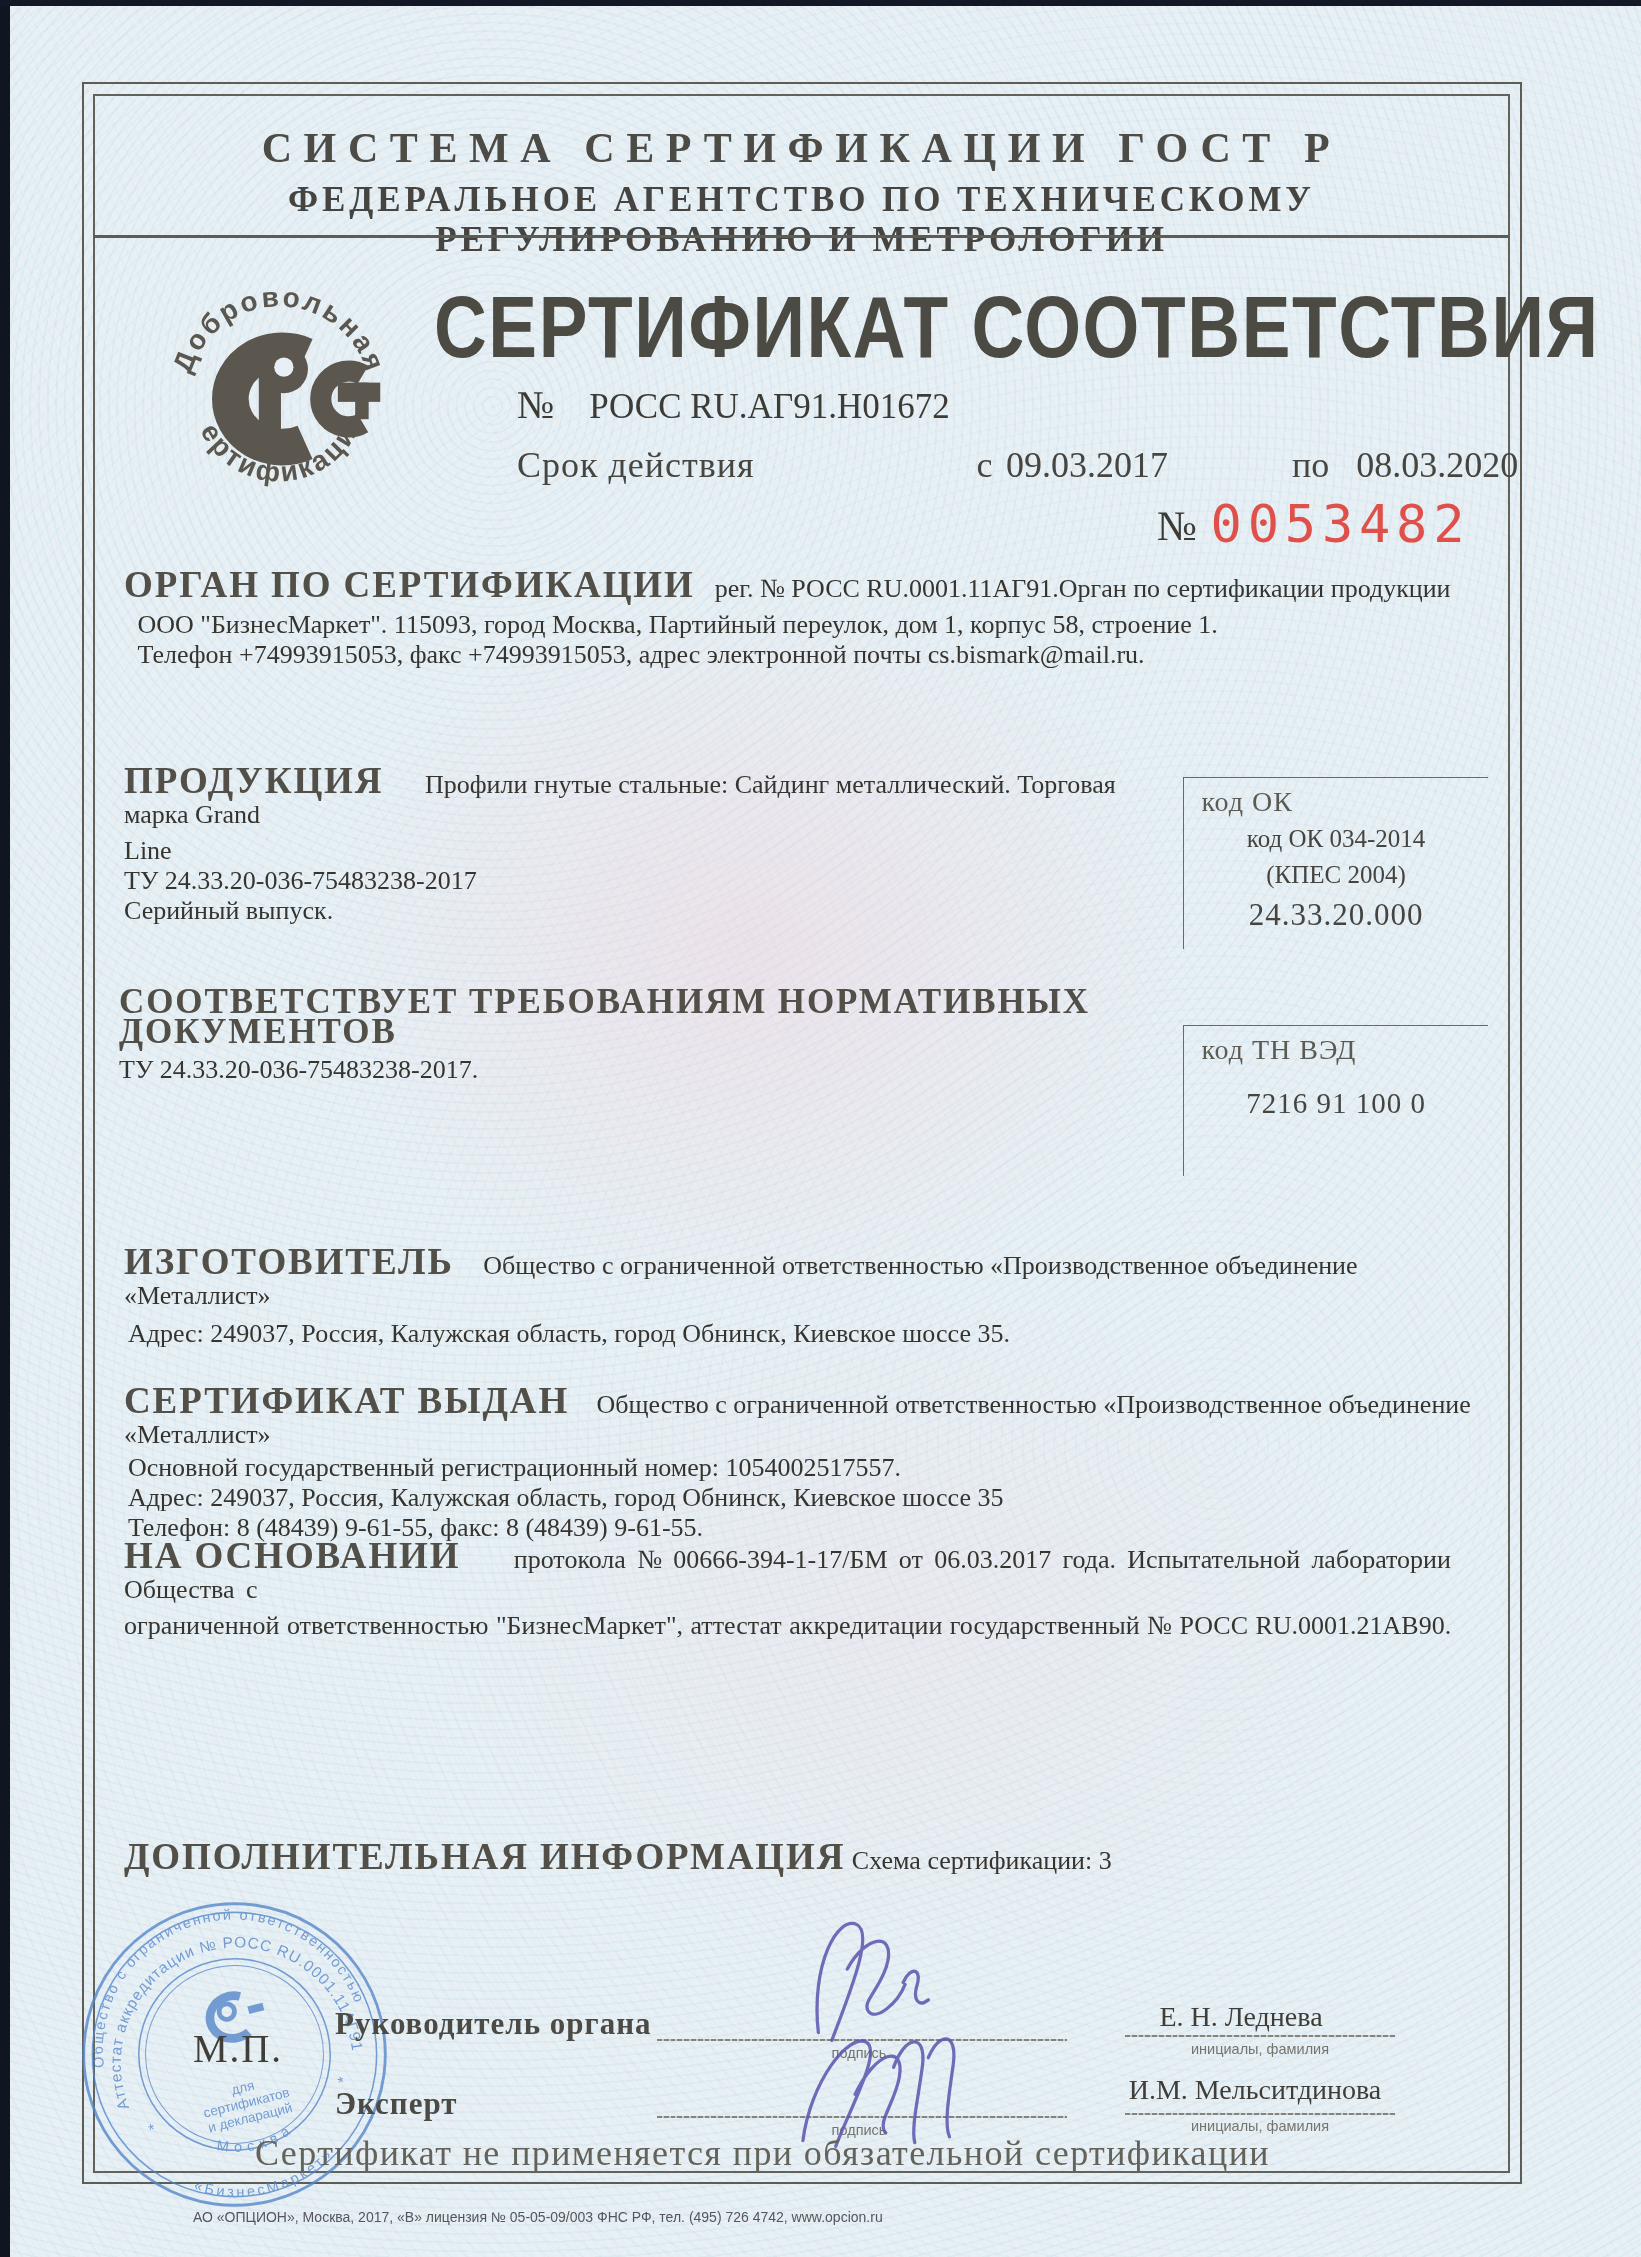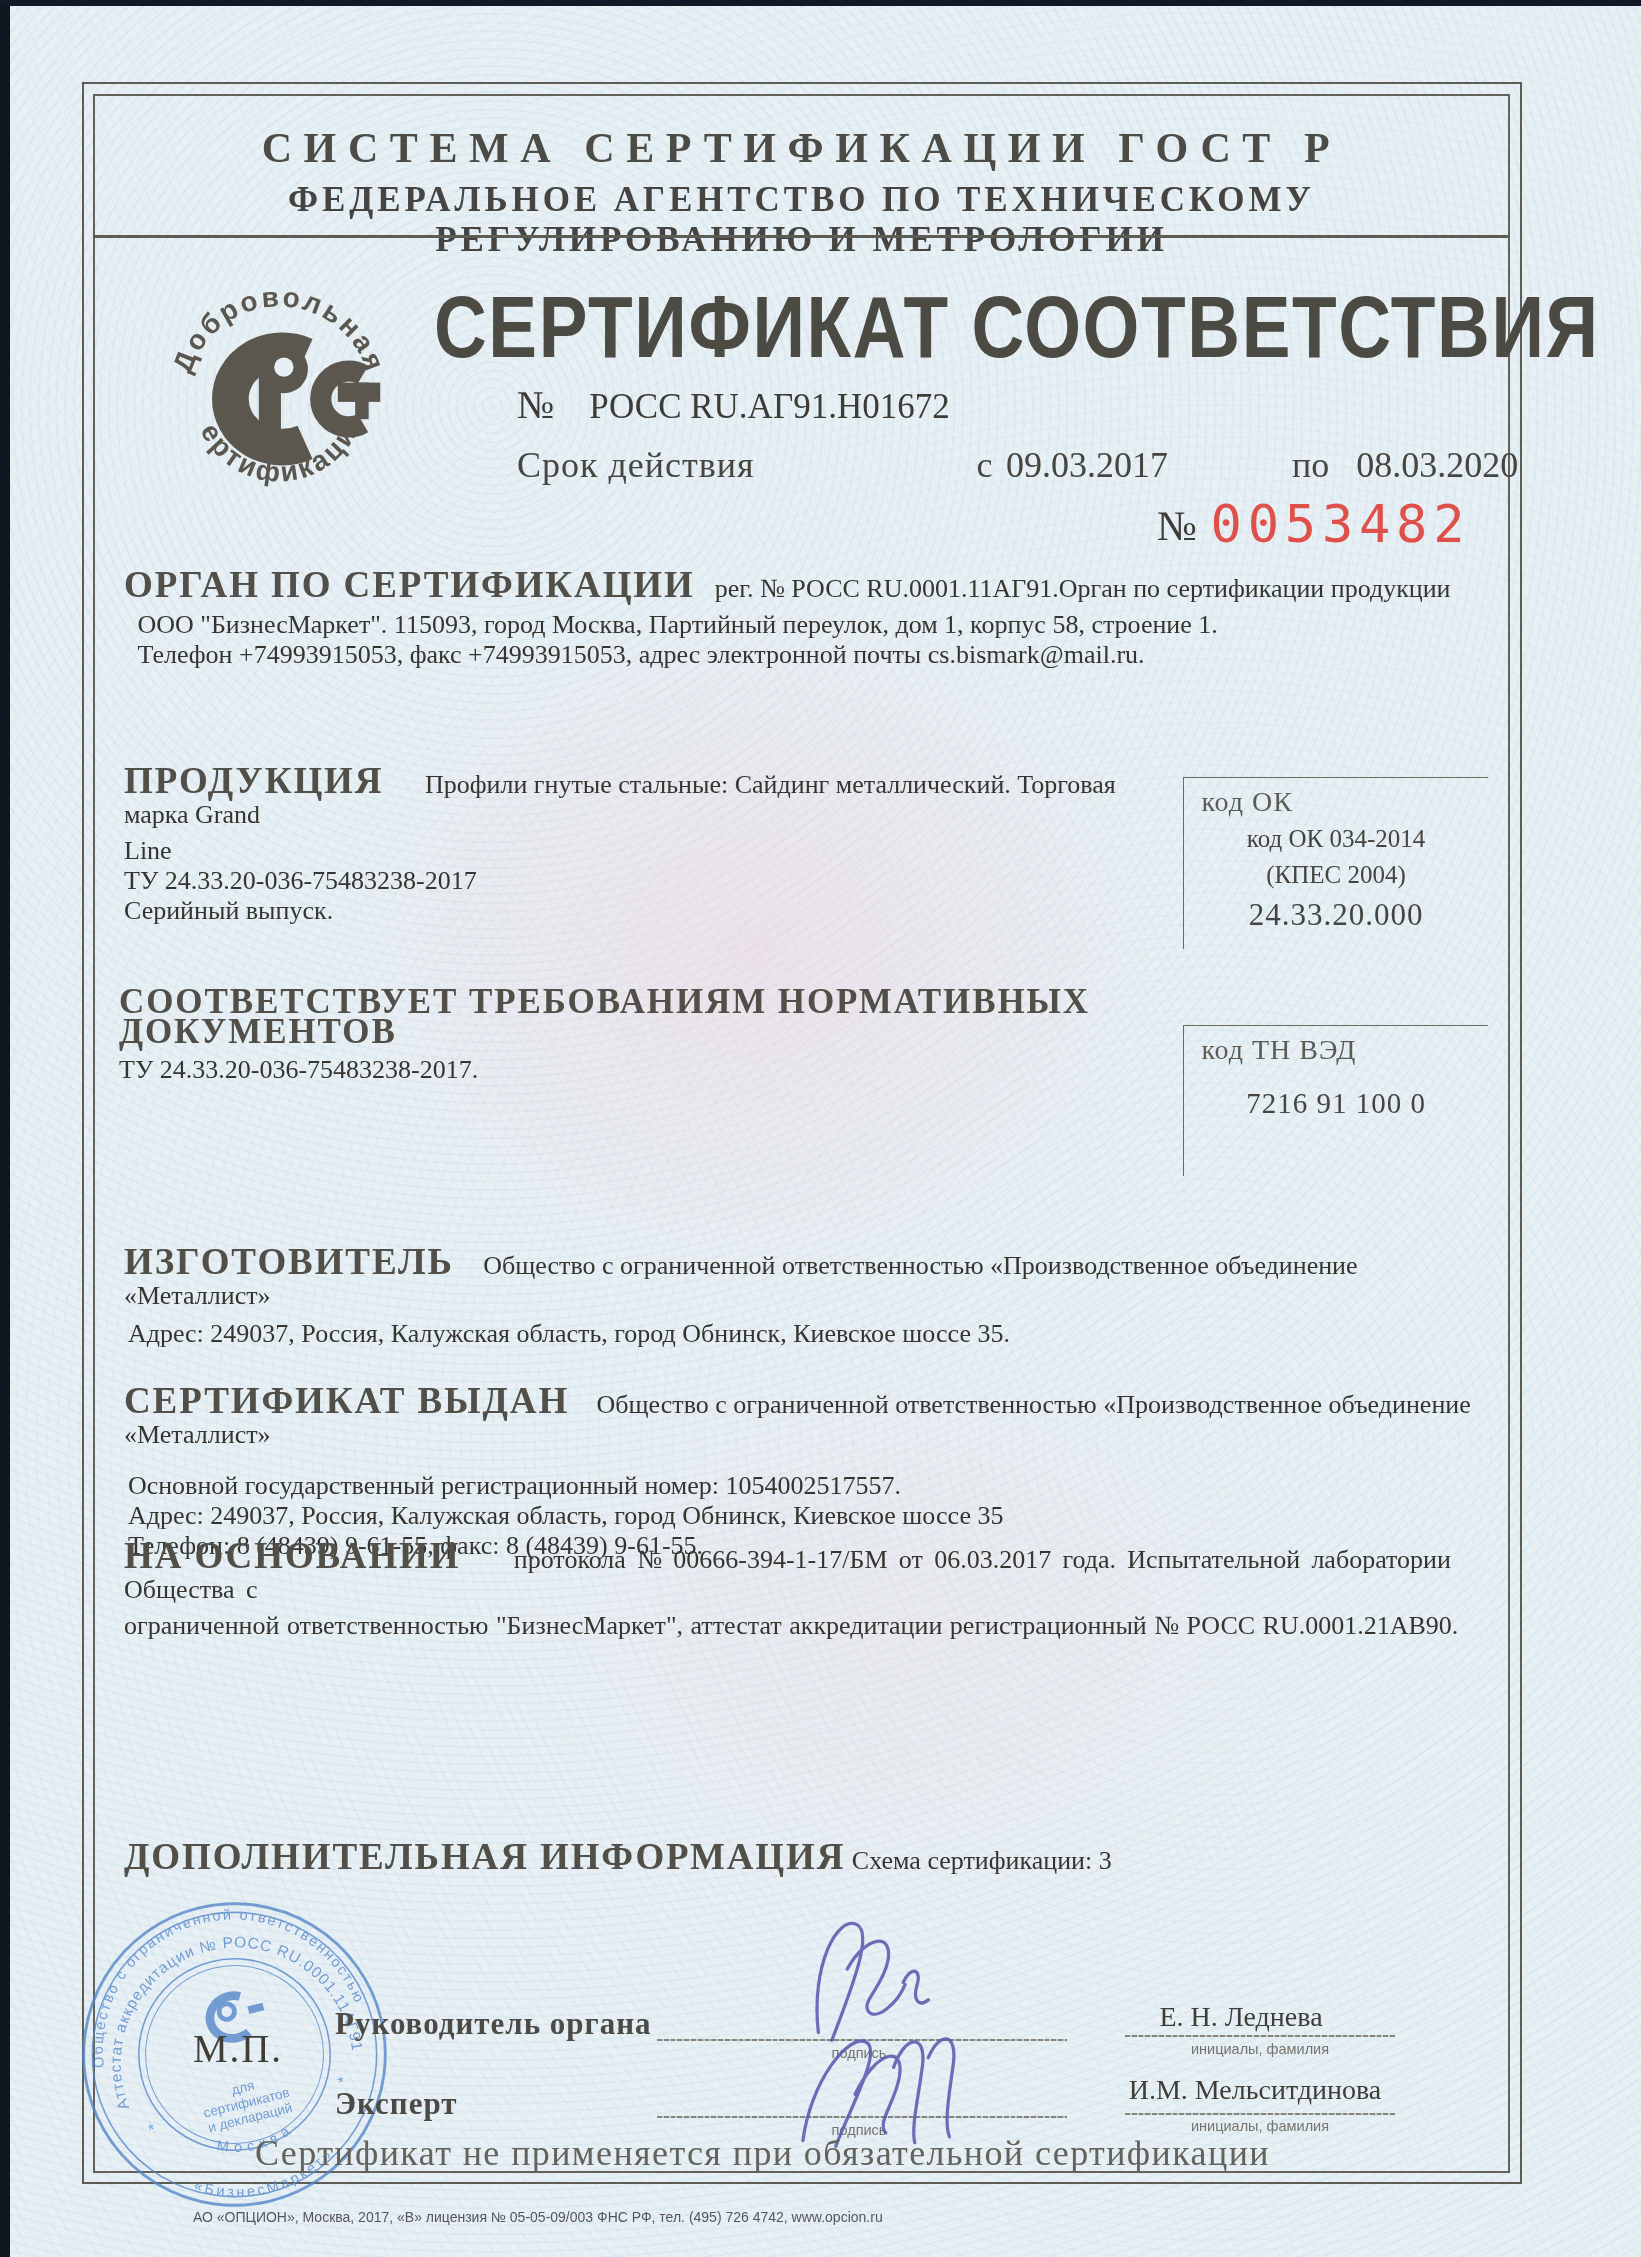--- a/index.html
+++ b/index.html
@@ -141,29 +141,29 @@
 
   <div class="abs sec" style="left:124px; top:1247px; width:1352px;">
     <div><span class="h">ИЗГОТОВИТЕЛЬ</span>
       <span style="margin-left:23px;">Общество с ограниченной ответственностью «Производственное объединение «Металлист»</span></div>
     <p style="margin-top:7.7px; padding-left:3.9px;">Адрес: 249037, Россия, Калужская область, город Обнинск, Киевское шоссе 35.</p>
   </div>
 
   <div class="abs sec" style="left:124px; top:1386px; width:1361px;">
     <div><span class="h">СЕРТИФИКАТ ВЫДАН</span>
       <span style="margin-left:21px;">Общество с ограниченной ответственностью «Производственное объединение «Металлист»</span></div>
-    <p style="margin-top:21px; padding-left:3.9px;">Основной государственный регистрационный номер: 1054002517557.</p>
+    <p style="margin-top:3px; padding-left:3.9px;">Основной государственный регистрационный номер: 1054002517557.</p>
     <p style="padding-left:3.9px;">Адрес: 249037, Россия, Калужская область, город Обнинск, Киевское шоссе 35</p>
     <p style="padding-left:3.9px;">Телефон: 8 (48439) 9-61-55, факс: 8 (48439) 9-61-55.</p>
   </div>
 
   <div class="abs sec" style="left:124px; top:1541px; width:1383px; word-spacing:4.8px;">
     <div><span class="h" style="word-spacing:0;">НА ОСНОВАНИИ</span>
       <span style="margin-left:42px;">протокола № 00666-394-1-17/БМ от 06.03.2017 года. Испытательной лаборатории Общества с</span></div>
-    <p style="margin-top:5.8px; padding-left:0; word-spacing:1px;">ограниченной ответственностью "БизнесМаркет", аттестат аккредитации регистрационный № РОСС RU.0001.21АВ90.</p>
+    <p style="margin-top:5.8px; padding-left:0; word-spacing:1px;">ограниченной ответственностью "БизнесМаркет", аттестат аккредитации государственный № РОСС RU.0001.21АВ90.</p>
   </div>
 
   <div class="abs sec" style="left:124px; top:1842px; width:1352px;">
     <span class="h">ДОПОЛНИТЕЛЬНАЯ ИНФОРМАЦИЯ</span>
     <span style="">Схема сертификации: 3</span>
   </div>
 
   <svg class="abs" style="left:75px; top:1895px;" width="319" height="319" viewBox="0 0 330 330">
     <defs>
       <path id="stOuterTop" d="M 36,200 A 135,135 0 1 1 294,200"></path>

